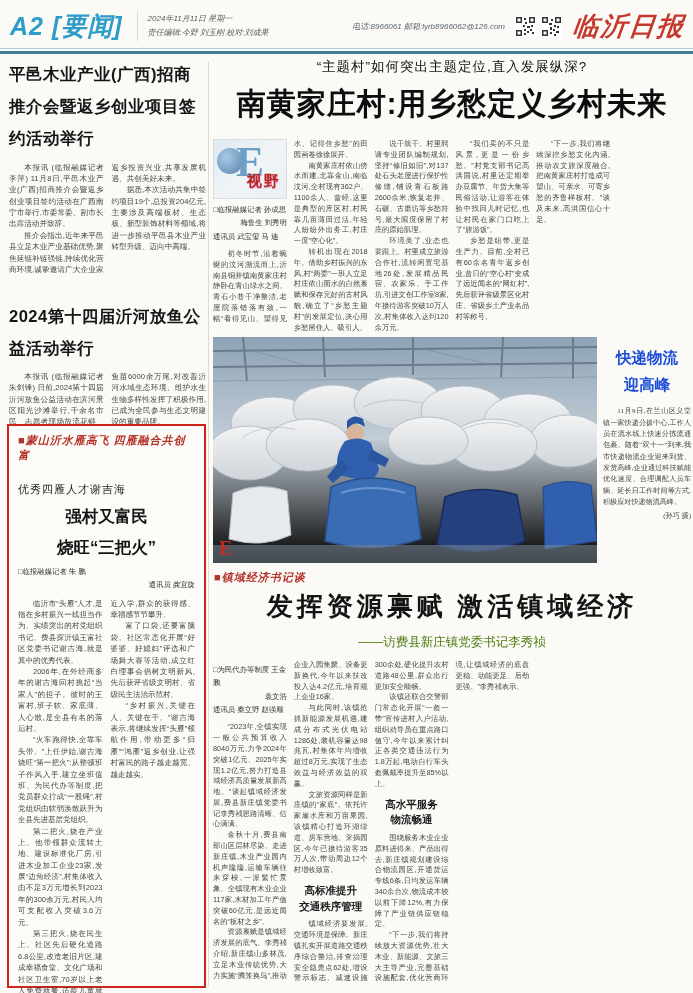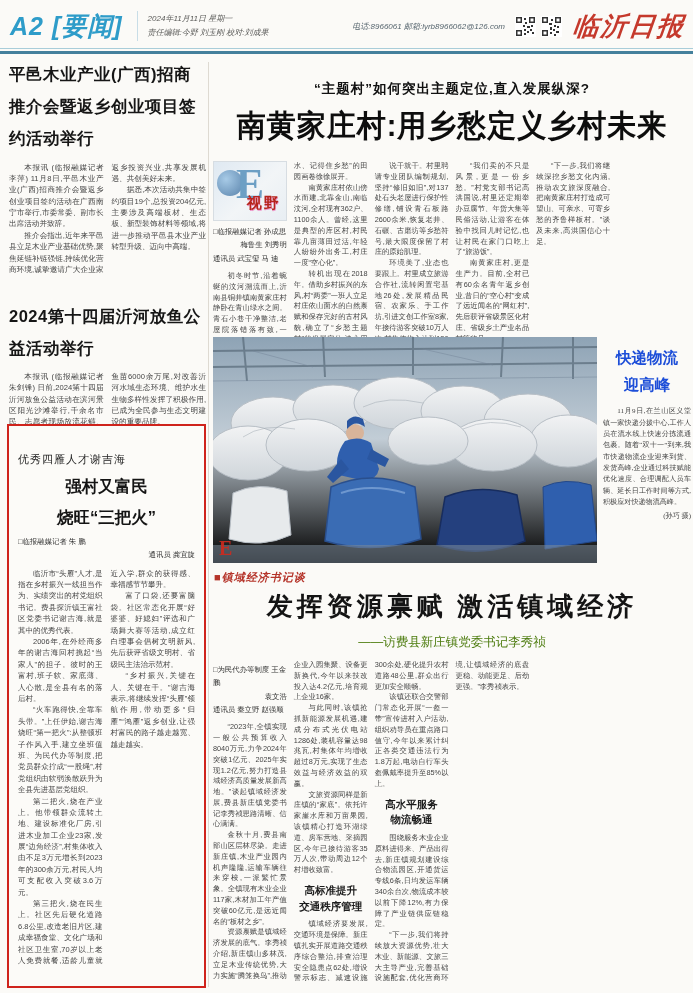--- a/index.html
+++ b/index.html
@@ -36,21 +36,21 @@
   .lc-body2 { height:100px; }
   .art2 { margin-top:16px; }
 
   .redbox { position:absolute; left:7px; top:424px; width:199px; height:564px; border:2px solid #cf231c; background:#fcfbf8; padding:7px 9px; }
   .rb-kicker { font-size:11px; color:#222; margin-top:19px; letter-spacing:1px; }
   .rb-title { text-align:center; font-size:16.5px; font-weight:900; color:#141414; line-height:1.85; margin-top:4px; }
   .rb-body { margin-top:4px; column-count:2; column-gap:8px; font-size:7.5px; line-height:1.52; height:418px; }
 
   
   .topstory { position:absolute; left:213px; top:58px; width:478px; }
-  .ts-kicker { text-align:center; font-size:13.5px; font-weight:700; color:#111; letter-spacing:1px;margin-top:22px; }
+  .ts-kicker { text-align:center; font-size:13.5px; font-weight:400; color:#111; letter-spacing:1px; }
   .ts-title { text-align:center; font-size:29px; font-weight:900; color:#0d0d0d; letter-spacing:1px; margin-top:9px; transform:scaleY(1.05); }
   .ts-body { margin-top:14px; height:203px; column-count:6; column-gap:7px; font-size:7.3px; line-height:1.48; }
   .eyelogo { width:100%; height:60px; border:1px solid #d7dde2; background:linear-gradient(135deg,#dfe9f2,#f2f5f7 55%,#e8eef3); position:relative; margin-bottom:4px; break-inside:avoid; }
   .eyelogo .orb { position:absolute; left:3px; top:8px; width:26px; height:26px; border-radius:50%; background:radial-gradient(circle at 35% 35%, #9cc4e4, #3f6f9e); opacity:.85; }
   .eyelogo .E { position:absolute; left:22px; top:1px; font-family:"Liberation Serif", serif; font-size:42px; font-weight:bold; color:#6d9fc4; line-height:1; }
   .eyelogo .sy { position:absolute; right:5px; bottom:6px; font-size:15px; font-weight:900; color:#b5251c; letter-spacing:2px; text-shadow:0.5px 0.5px 0 #e9c; }
 
   
   .photo { position:absolute; left:213px; top:337px; width:384px; height:226px; }
   .photo svg { display:block; }
@@ -137,20 +137,21 @@
     <div class="art2">
       <div class="lc-title">2024第十四届沂河放鱼公益活动举行</div>
       <div class="lc-body lc-body2 colflow">
           <p>本报讯 (临报融媒记者 朱剑锋) 日前,2024第十四届沂河放鱼公益活动在滨河景区阳光沙滩举行,千余名市民、志愿者现场放流花鲢、白鲢等鱼苗300余万尾。</p>
           <p>沂河放鱼公益活动已连续举办十三届,累计放流各类鱼苗6000余万尾,对改善沂河水域生态环境、维护水生生物多样性发挥了积极作用,已成为全民参与生态文明建设的重要品牌。</p>
         </div>
     </div>
   </div>
 
   <div class="redbox">
+    <div class="series">■蒙山沂水雁高飞  四雁融合共创富</div>
     <div class="rb-kicker">优秀四雁人才谢吉海</div>
     <div class="rb-title">
       <div>强村又富民</div>
       <div>烧旺“三把火”</div>
     </div>
     <div class="byline">
       <div>□临报融媒记者  朱 鹏</div>
       <div class="r">通讯员  龚宜旋</div>
     </div>
     <div class="rb-body colflow">
@@ -178,21 +179,21 @@
         <div class="r">梅鲁生  刘秀明</div>
         <div>通讯员  武宝玺  马 迪</div>
       </div>
       <div>
           <p>初冬时节,沿着蜿蜒的汶河溯流而上,沂南县铜井镇南黄家庄村静卧在青山绿水之间。青石小巷干净整洁,老屋院落错落有致,一幅“看得见山、望得见水、记得住乡愁”的田园画卷徐徐展开。</p>
           <p>南黄家庄村依山傍水而建,北靠金山,南临汶河,全村现有362户、1100余人。曾经,这里是典型的库区村,村民靠几亩薄田过活,年轻人纷纷外出务工,村庄一度“空心化”。</p>
           <p>转机出现在2018年。借助乡村振兴的东风,村“两委”一班人立足村庄依山面水的自然禀赋和保存完好的古村风貌,确立了“乡愁主题村”的发展定位,决心用乡愁留住人、吸引人。</p>
           <p>说干就干。村里聘请专业团队编制规划,坚持“修旧如旧”,对137处石头老屋进行保护性修缮,铺设青石板路2600余米,恢复老井、石碾、古磨坊等乡愁符号,最大限度保留了村庄的原始肌理。</p>
           <p>环境美了,业态也要跟上。村里成立旅游合作社,流转闲置宅基地26处,发展精品民宿、农家乐、手工作坊,引进文创工作室8家,年接待游客突破10万人次,村集体收入达到120余万元。</p>
           <p>“我们卖的不只是风景,更是一份乡愁。”村党支部书记高洪国说,村里还定期举办豆腐节、年货大集等民俗活动,让游客在体验中找回儿时记忆,也让村民在家门口吃上了“旅游饭”。</p>
-          <p>南黄家庄村,更是生产力。目前,全村已有60余名青年返乡创业,昔日的“空心村”变成了远近闻名的“网红村”,先后获评省级景区化村庄、省级乡土产业名品村等称号。</p>
+          <p>乡愁是纽带,更是生产力。目前,全村已有60余名青年返乡创业,昔日的“空心村”变成了远近闻名的“网红村”,先后获评省级景区化村庄、省级乡土产业名品村等称号。</p>
           <p>“下一步,我们将继续深挖乡愁文化内涵,推动农文旅深度融合,把南黄家庄村打造成可望山、可亲水、可寄乡愁的齐鲁样板村。”谈及未来,高洪国信心十足。</p>
         </div>
     </div>
   </div>
 
   <div class="photo">
     <svg width="384" height="226" viewBox="0 0 384 226">
       <defs>
         <linearGradient id="bg" x1="0" y1="0" x2="0" y2="1">
           <stop offset="0" stop-color="#8ea3b5"></stop>

